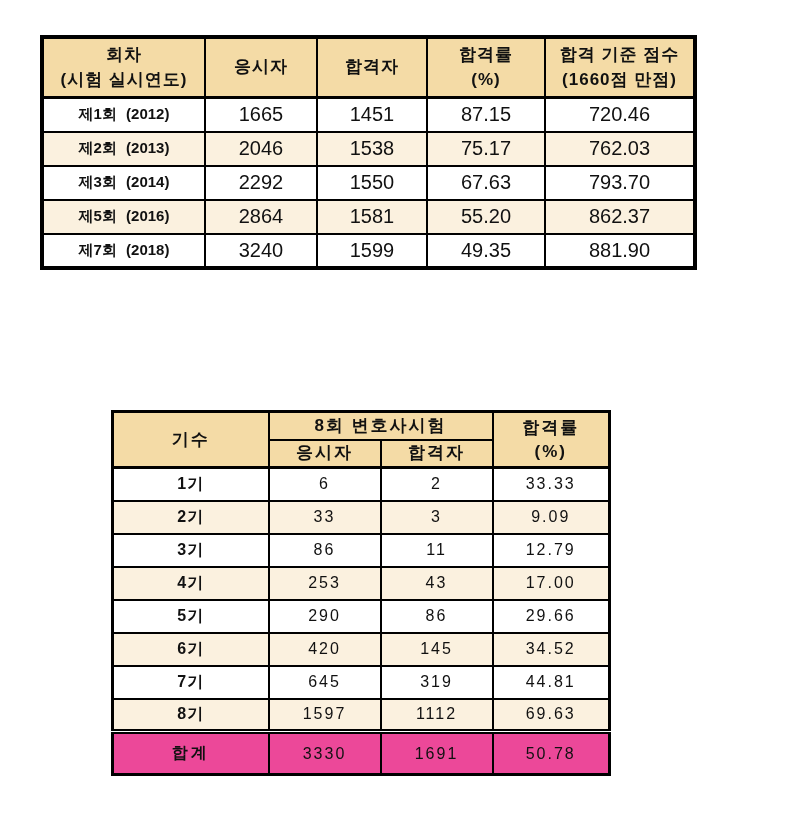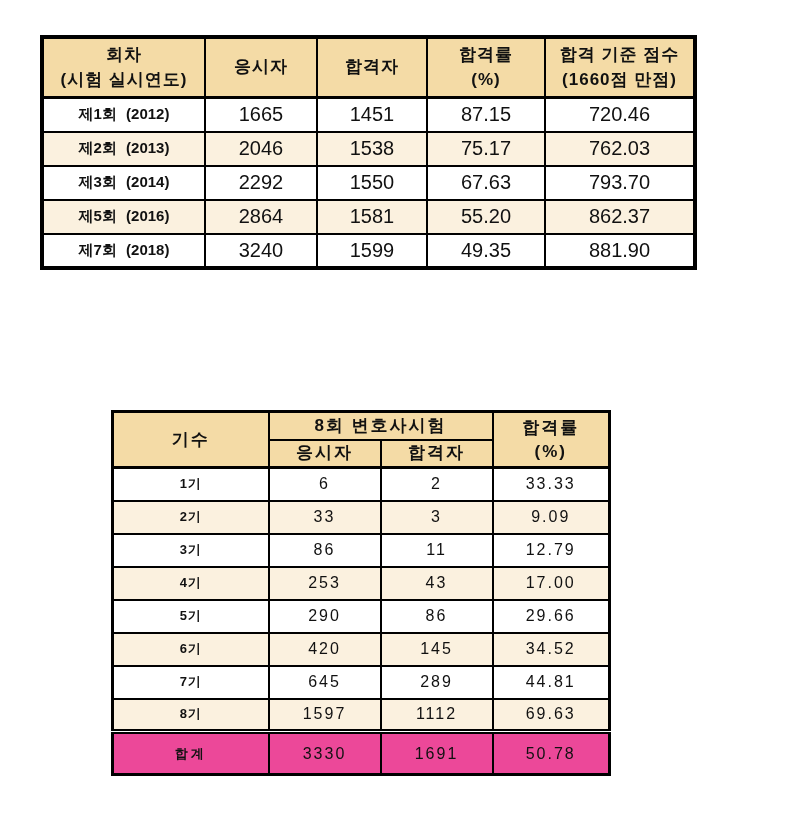--- a/index.html
+++ b/index.html
@@ -68,21 +68,21 @@
     line-height: 1.4;
   }
   .t2 thead tr { height: 28px; }
   .t2 thead th { border-bottom-width: 2px; }
   .t2 thead tr:last-child th,
   .t2 thead th[rowspan] { border-bottom: 3px solid var(--border, #000000); }
   .t2 tbody.data tr { height: 33px; }
   .t2 tbody.data tr:nth-child(even) td { background: var(--stripe-bg, #fbf1df); }
   .t2 td.lbl {
     font-weight: bold;
-    font-size: 13px;
+    font-size: 16px;
     letter-spacing: 1px;
   }
   .t2 td.num {
     font-size: 16px;
     letter-spacing: 2px;
   }
   .t2 tbody.total tr { height: 43px; }
   .t2 tbody.total td { border-top: 5px double var(--border, #000000); background: #ec4899; }
   .t2 tbody.total td.lbl { letter-spacing: 3px; }
 </style>
@@ -200,21 +200,21 @@
     </tr>
     <tr>
       <td class="lbl">6기</td>
       <td class="num">420</td>
       <td class="num">145</td>
       <td class="num">34.52</td>
     </tr>
     <tr>
       <td class="lbl">7기</td>
       <td class="num">645</td>
-      <td class="num">289</td>
+      <td class="num">319</td>
       <td class="num">44.81</td>
     </tr>
     <tr>
       <td class="lbl">8기</td>
       <td class="num">1597</td>
       <td class="num">1112</td>
       <td class="num">69.63</td>
     </tr>
   </tbody>
   <tbody class="total">

